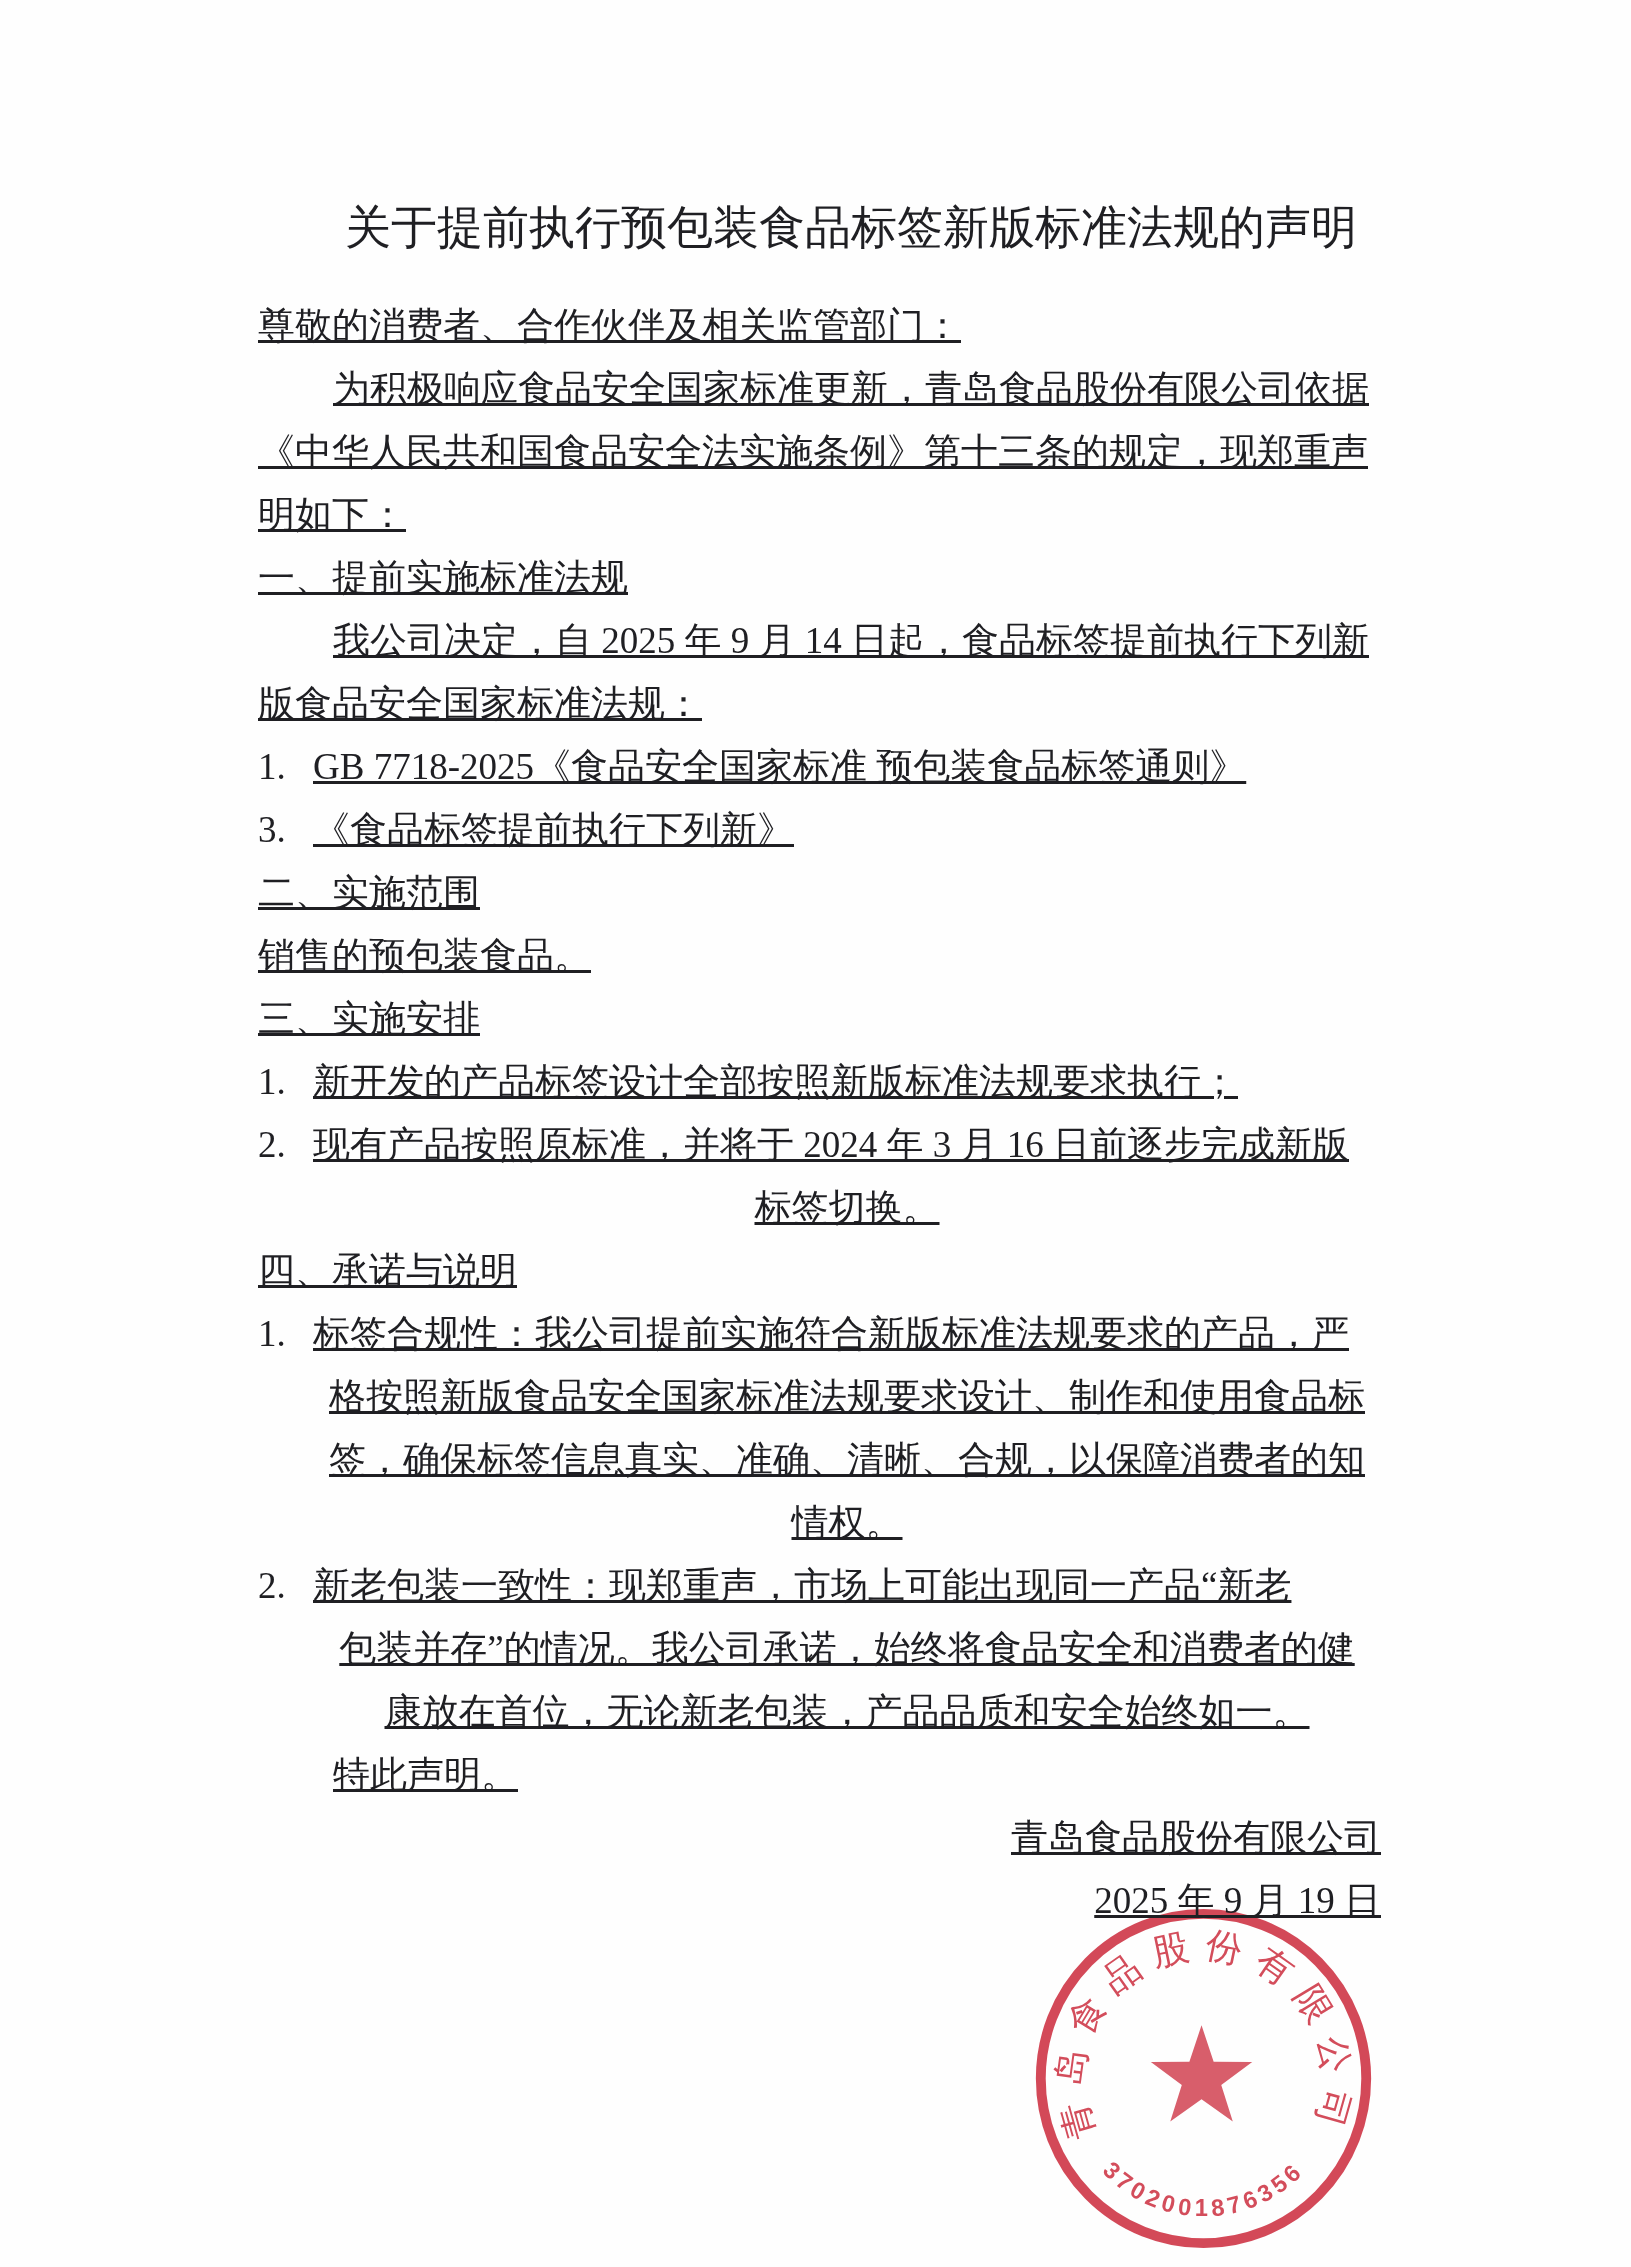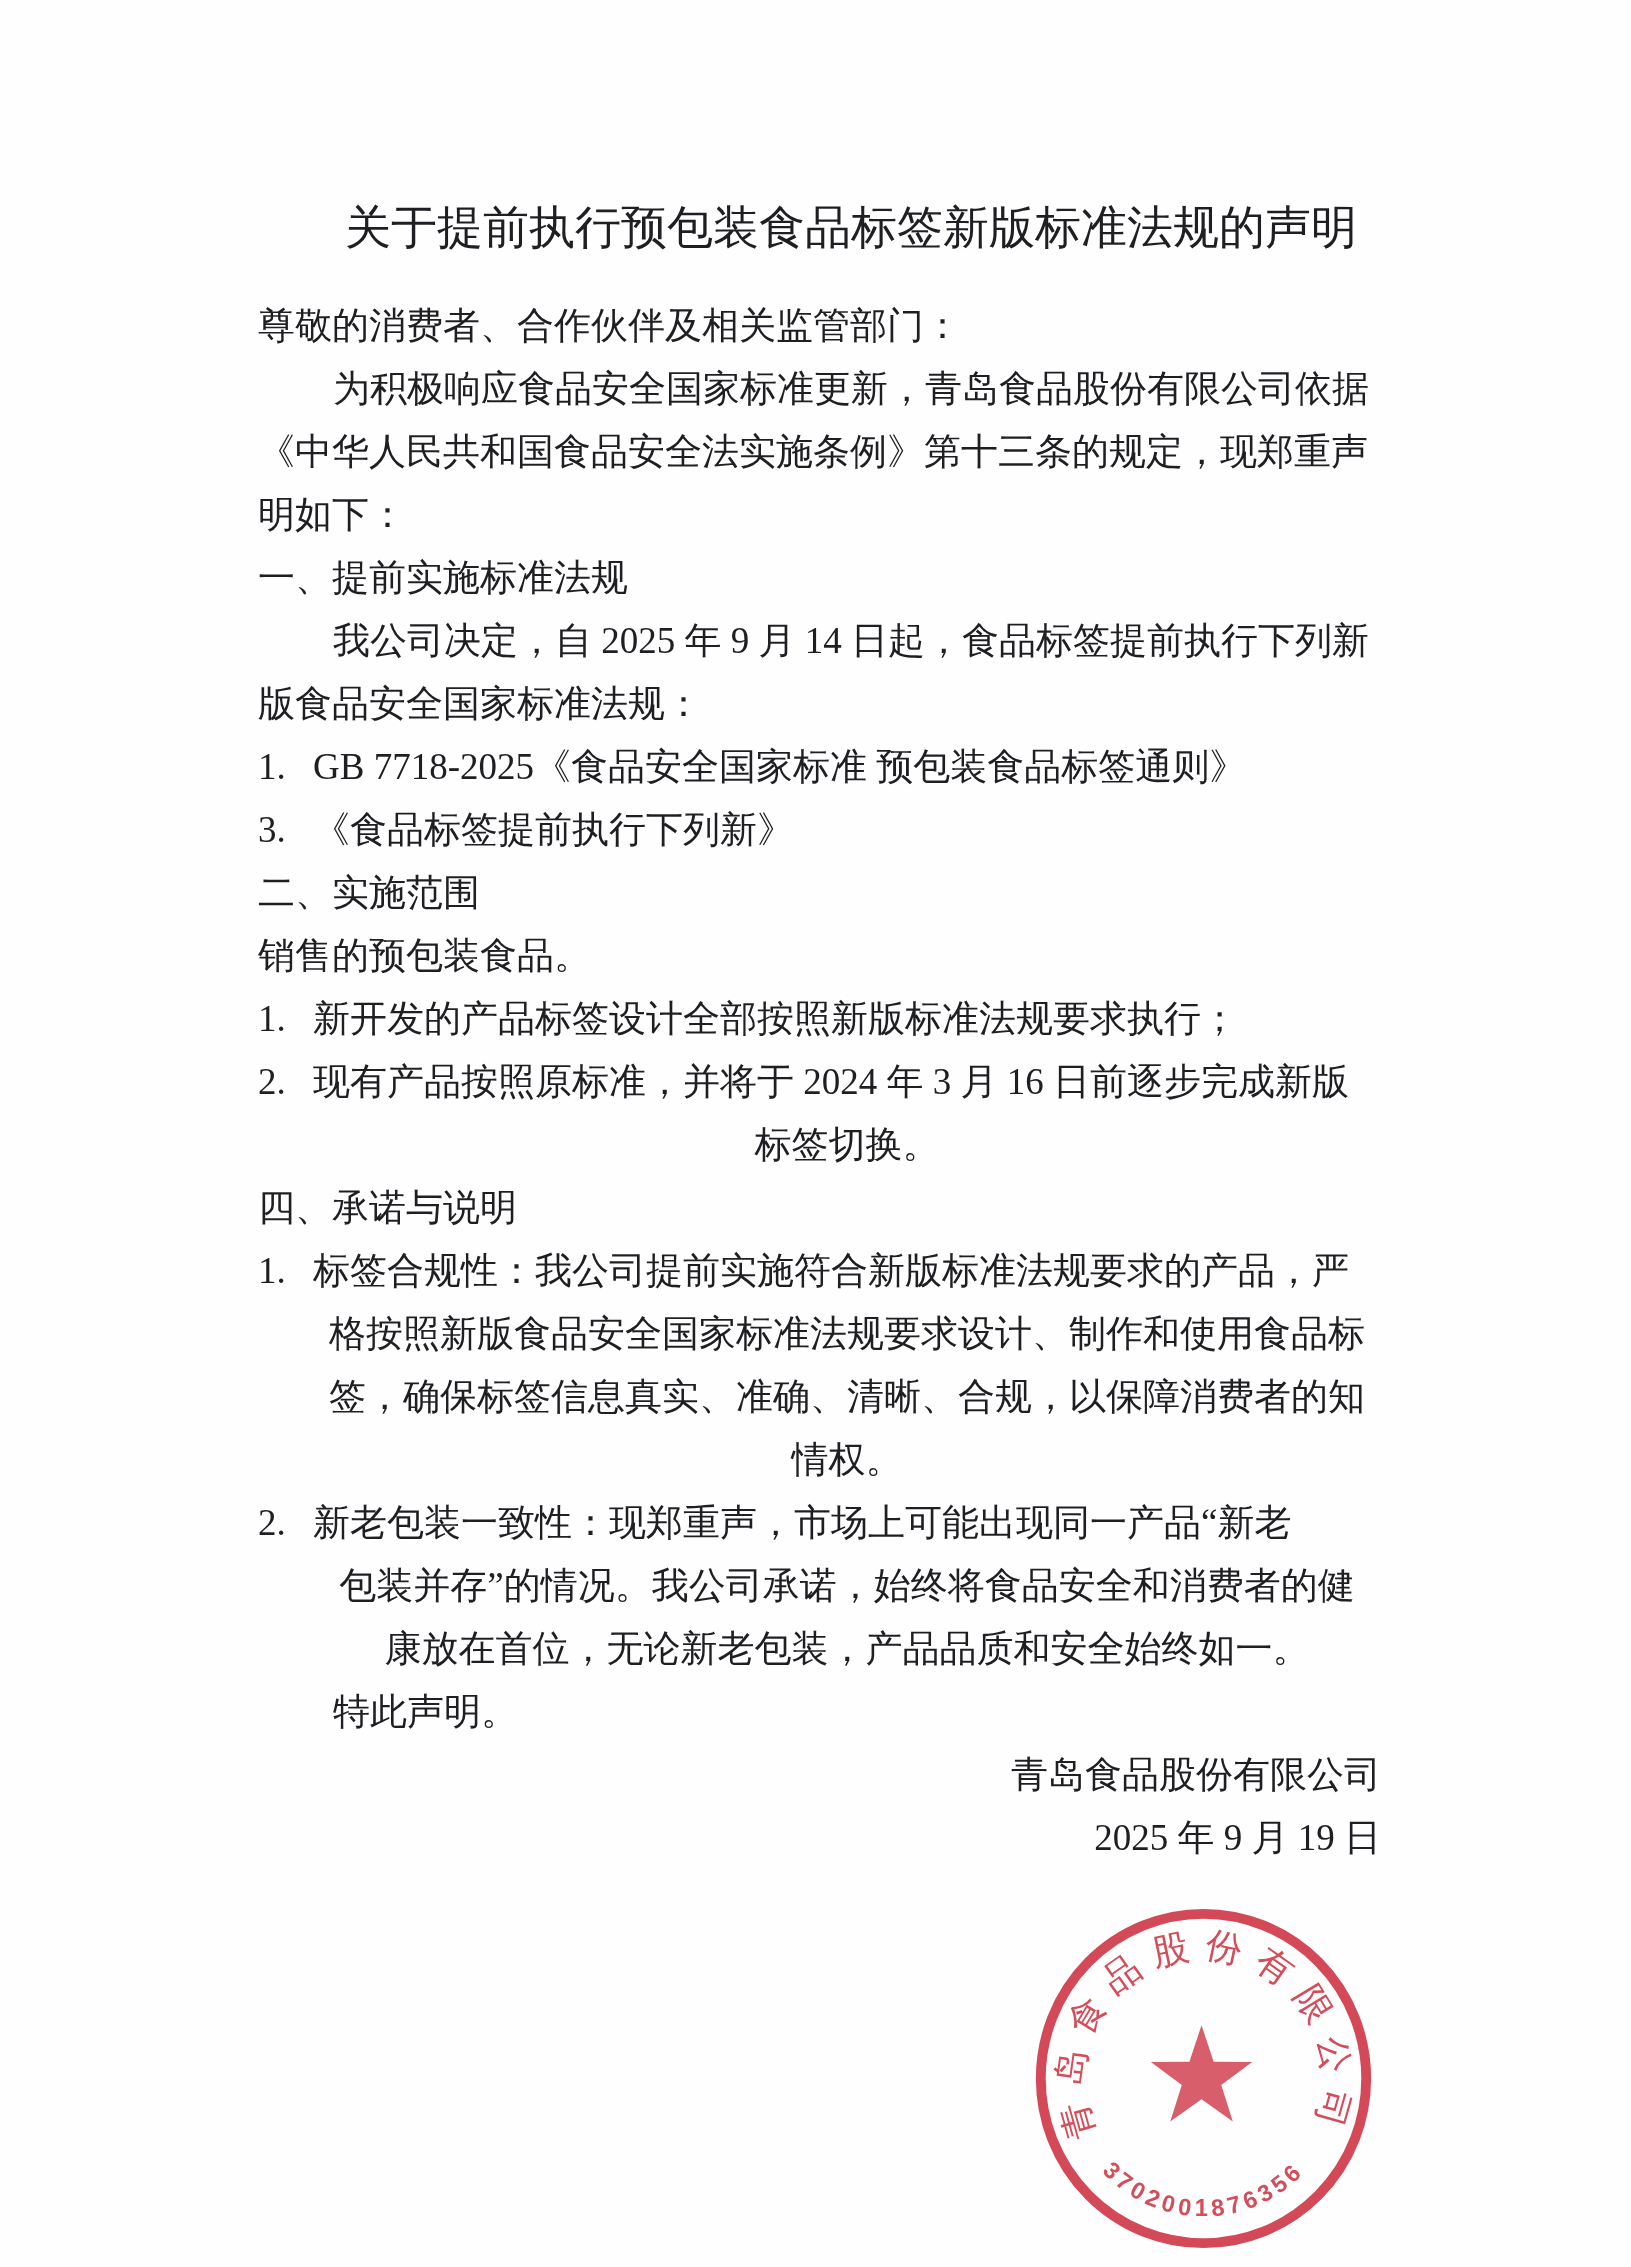--- a/index.html
+++ b/index.html
@@ -13,21 +13,21 @@
   }
   .content{
     position:absolute;left:258px;top:196px;width:1123px;z-index:2;
   }
   .doc-title{
     font-size:46px;line-height:63px;height:63px;
     white-space:nowrap;padding-left:87px;margin-bottom:35px;
     letter-spacing:0px;
   }
   .line{
-    font-size:37px;line-height:63px;height:63px;white-space:nowrap;
+    font-size:37px;line-height:63px;height:63px;white-space:nowrap;text-decoration:underline;
   }
   .indent2{padding-left:75px;}
   .cont{padding-left:55px;text-align:center;}
   .li .num{display:inline-block;width:55px;}
   .sig{ text-align:right; }
   .seal{
     position:absolute;left:1026px;top:1901px;width:355px;height:355px;z-index:1;
   }
   .seal text{ font-family:"Liberation Serif","DejaVu Serif",serif; }
   .seal .seal-num{ font-family:"Liberation Sans","DejaVu Sans",sans-serif; font-weight:600; }
@@ -46,20 +46,21 @@
     <div class="line">明如下：</div>
     <div class="line">一、提前实施标准法规</div>
     <div class="line indent2">我公司决定，自 2025 年 9 月 14 日起，食品标签提前执行下列新</div>
     <div class="line">版食品安全国家标准法规：</div>
 
     <div class="line li"><span class="num">1.</span><span>GB 7718-2025《食品安全国家标准 预包装食品标签通则》</span></div>
     <div class="line li"><span class="num">3.</span><span>《食品标签提前执行下列新》</span></div>
 
     <div class="line">二、实施范围</div>
     <div class="line">销售的预包装食品。</div>
+    <div class="line">三、实施安排</div>
 
     <div class="line li"><span class="num">1.</span><span>新开发的产品标签设计全部按照新版标准法规要求执行；</span></div>
     <div class="line li"><span class="num">2.</span><span>现有产品按照原标准，并将于 2024 年 3 月 16 日前逐步完成新版</span></div>
     <div class="line cont">标签切换。</div>
 
     <div class="line">四、承诺与说明</div>
 
     <div class="line li"><span class="num">1.</span><span>标签合规性：我公司提前实施符合新版标准法规要求的产品，严</span></div>
     <div class="line cont">格按照新版食品安全国家标准法规要求设计、制作和使用食品标</div>
     <div class="line cont">签，确保标签信息真实、准确、清晰、合规，以保障消费者的知</div>

